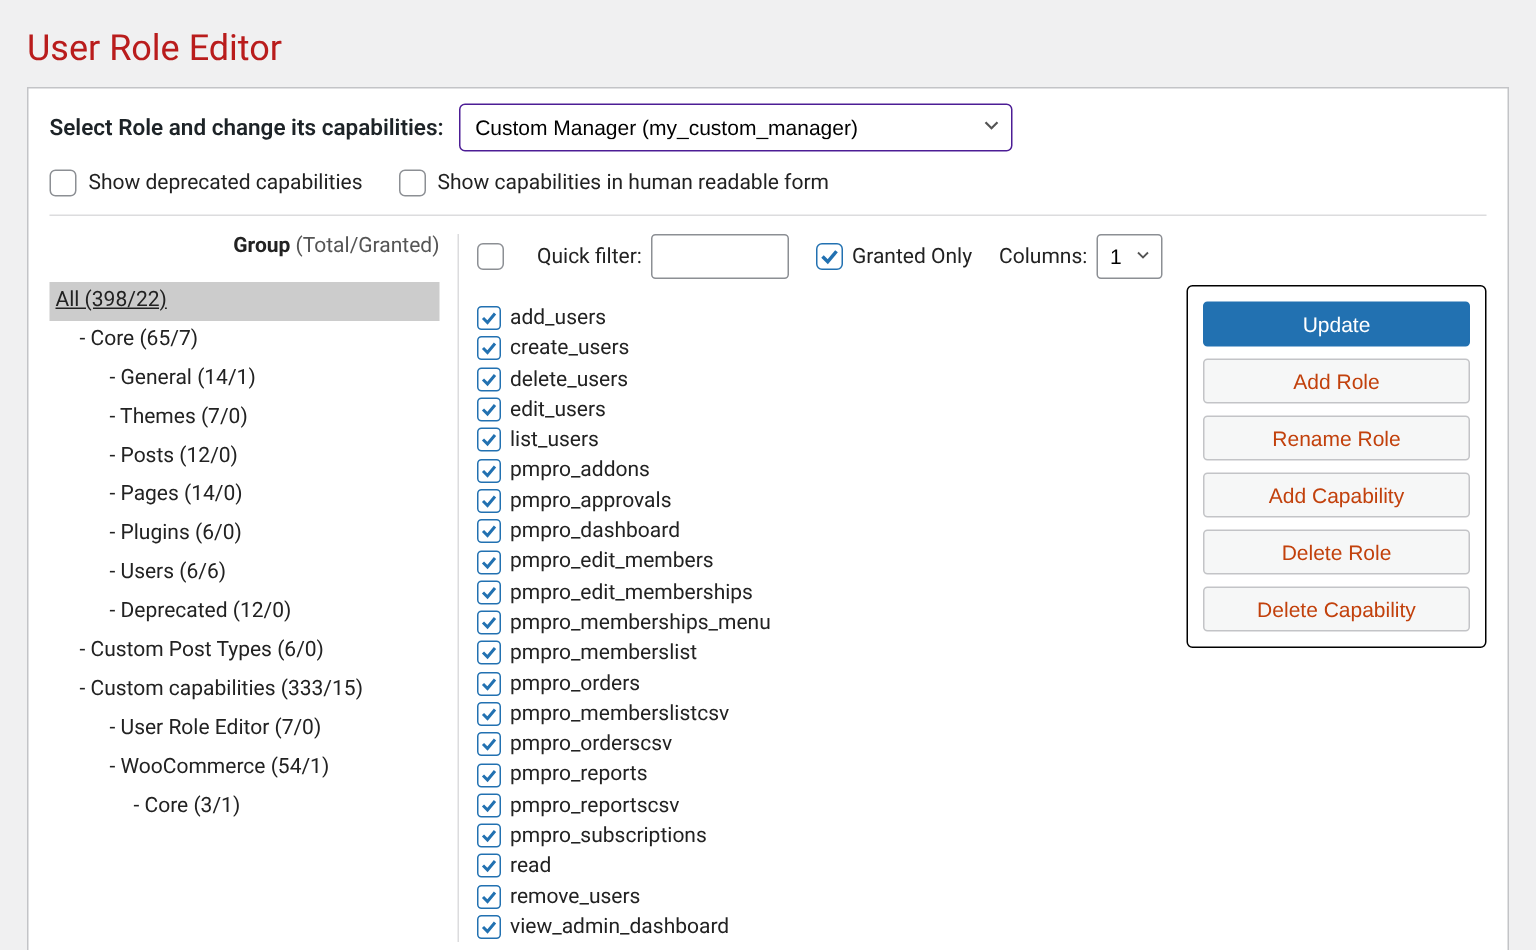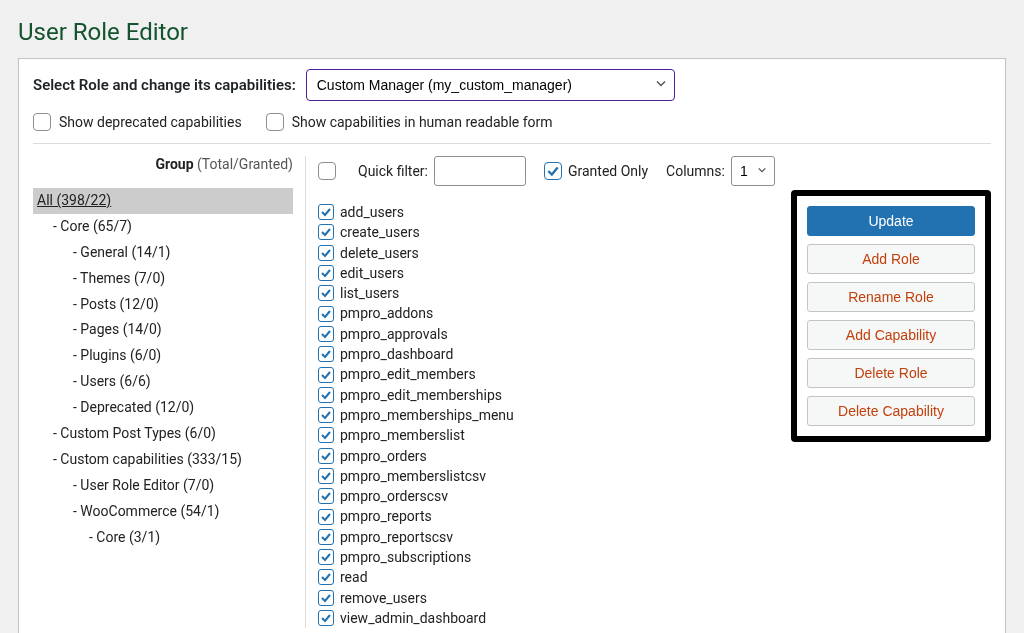--- a/index.html
+++ b/index.html
@@ -6,21 +6,21 @@
   body {
     font-family: -apple-system, BlinkMacSystemFont, "Segoe UI", Roboto, sans-serif;
     font-size: 14px;
     color: #222;
     background: #f0f0f1;
     padding: 10px 18px;
   }
   h1 {
     font-size: 24px;
     font-weight: 400;
-    color: #14532d;
+    color: #b91c1c;
     margin-bottom: 12px;
     margin-top: 8px;
   }
   .panel {
     background: #fff;
     border: 1px solid #c3c4c7;
     padding: 10px 14px 20px;
   }
   .role-select-row {
     display: flex;
@@ -168,21 +168,21 @@
     border-radius: 3px;
     background: #fff;
     flex-shrink: 0;
     display: inline-flex;
     align-items: center;
     justify-content: center;
     cursor: pointer;
   }
   .caps-cb svg { width: 12px; height: 12px; }
   .action-box {
-    border: 6px solid #000000;
+    border: 1px solid #000000;
     border-radius: 4px;
     padding: 10px;
     margin-top: 34px;
   }
   .btn {
     display: block;
     width: 100%;
     padding: 6px 10px;
     font-size: 14px;
     border: 1px solid #c3c4c7;

